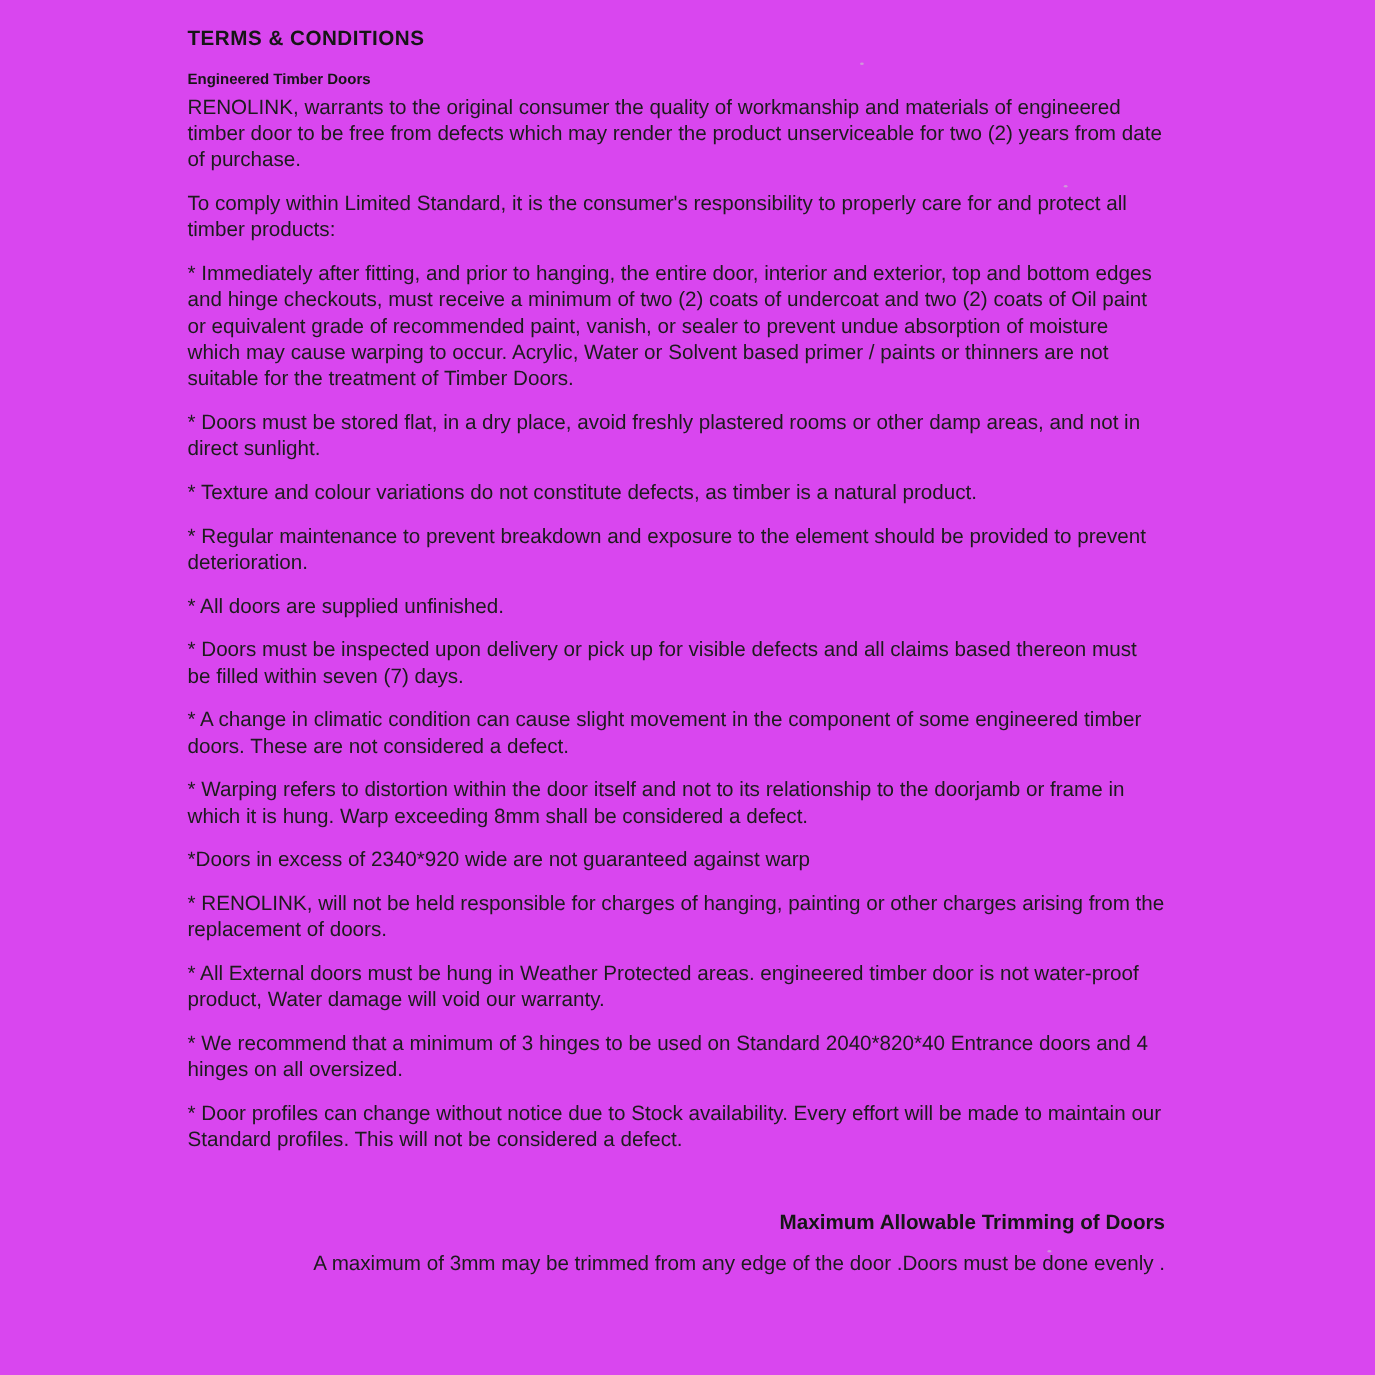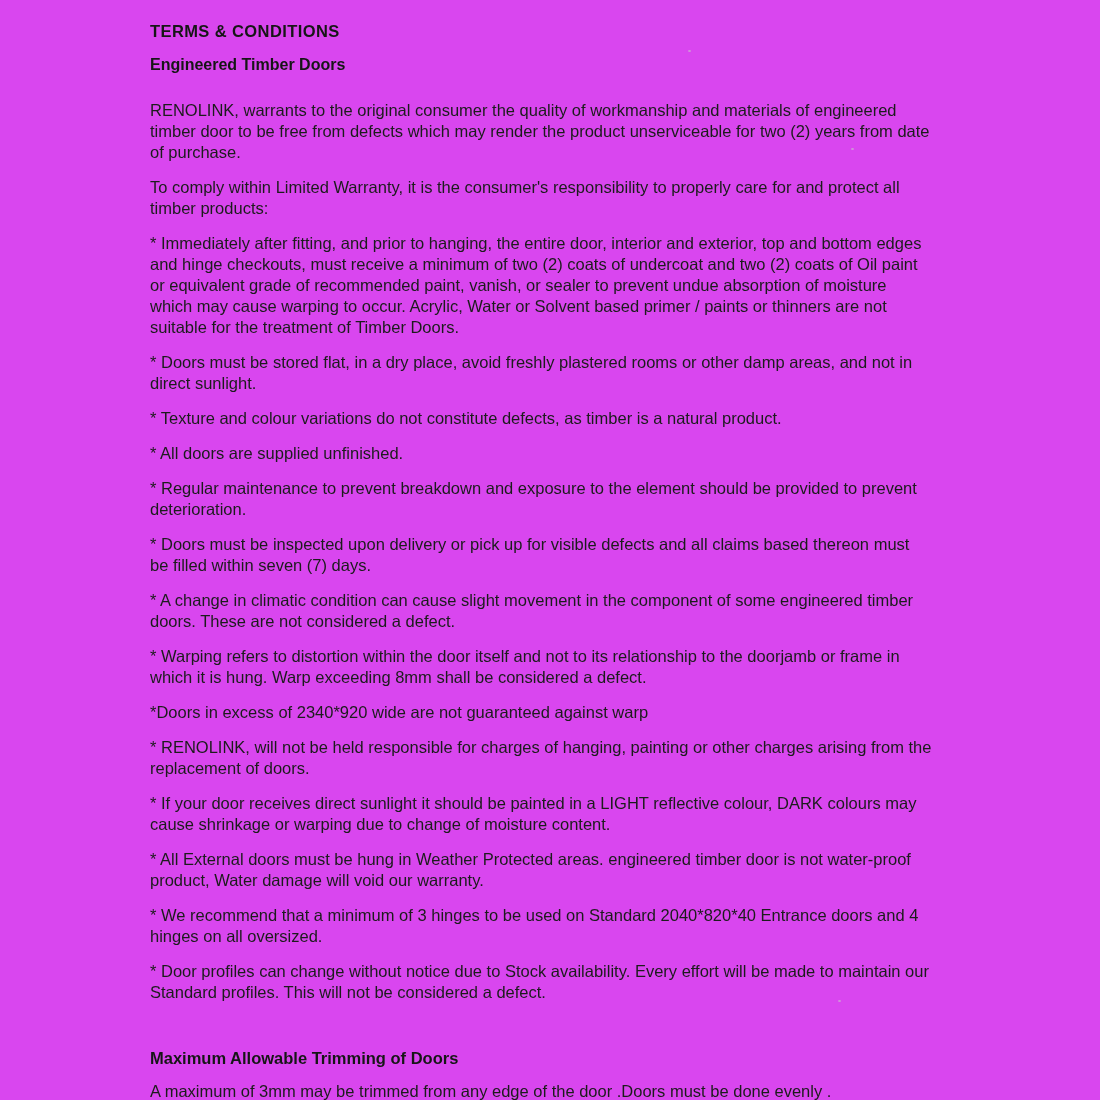--- a/index.html
+++ b/index.html
@@ -27,36 +27,37 @@
 
   .doc-title {
     font-size: 16.5px;
     font-weight: bold;
     letter-spacing: 0.4px;
     color: #161616;
     margin-bottom: 15px;
   }
 
   .doc-subtitle {
-    font-size: 16px;
+    font-size: 12px;
     font-weight: bold;
     color: #161616;
-    margin-bottom: 26px;
+    margin-bottom: 6px;
   }
 
   .para {
     font-size: 16.5px;
     line-height: 21px;
     margin-bottom: 14px;
     color: #1c1c1c;
     text-rendering: optimizeLegibility;
   }
 
   .section2 {
     margin-top: 46px;
+    text-align: right;
   }
 
   .section2-heading {
     font-size: 16.5px;
     font-weight: bold;
     color: #161616;
     margin-bottom: 13px;
   }
 
   .section2-para {
@@ -86,32 +87,31 @@
   <div class="speck s2"></div>
   <div class="speck s3"></div>
 
   <div class="content">
     <div class="doc-title">TERMS &amp; CONDITIONS</div>
 
     <div class="doc-subtitle">Engineered Timber Doors</div>
 
     <div>
         <p class="para">RENOLINK, warrants to the original consumer the quality of workmanship and materials of engineered timber door to be free from defects which may render the product unserviceable for two (2) years from date of purchase.</p>
-        <p class="para">To comply within Limited Warranty, it is the consumer's responsibility to properly care for and protect all timber products:</p>
+        <p class="para">To comply within Limited Standard, it is the consumer's responsibility to properly care for and protect all timber products:</p>
         <p class="para">* Immediately after fitting, and prior to hanging, the entire door, interior and exterior, top and bottom edges and hinge checkouts, must receive a minimum of two (2) coats of undercoat and two (2) coats of Oil paint or equivalent grade of recommended paint, vanish, or sealer to prevent undue absorption of moisture which may cause warping to occur. Acrylic, Water or Solvent based primer / paints or thinners are not suitable for the treatment of Timber Doors.</p>
         <p class="para">* Doors must be stored flat, in a dry place, avoid freshly plastered rooms or other damp areas, and not in direct sunlight.</p>
         <p class="para">* Texture and colour variations do not constitute defects, as timber is a natural product.</p>
+        <p class="para">* Regular maintenance to prevent breakdown and exposure to the element should be provided to prevent deterioration.</p>
         <p class="para">* All doors are supplied unfinished.</p>
-        <p class="para">* Regular maintenance to prevent breakdown and exposure to the element should be provided to prevent deterioration.</p>
         <p class="para">* Doors must be inspected upon delivery or pick up for visible defects and all claims based thereon must be filled within seven (7) days.</p>
         <p class="para">* A change in climatic condition can cause slight movement in the component of some engineered timber doors. These are not considered a defect.</p>
         <p class="para">* Warping refers to distortion within the door itself and not to its relationship to the doorjamb or frame in which it is hung. Warp exceeding 8mm shall be considered a defect.</p>
         <p class="para">*Doors in excess of 2340*920 wide are not guaranteed against warp</p>
         <p class="para">* RENOLINK, will not be held responsible for charges of hanging, painting or other charges arising from the replacement of doors.</p>
-        <p class="para">* If your door receives direct sunlight it should be painted in a LIGHT reflective colour, DARK colours may cause shrinkage or warping due to change of moisture content.</p>
         <p class="para">* All External doors must be hung in Weather Protected areas. engineered timber door is not water-proof product, Water damage will void our warranty.</p>
         <p class="para">* We recommend that a minimum of 3 hinges to be used on Standard 2040*820*40 Entrance doors and 4 hinges on all oversized.</p>
         <p class="para">* Door profiles can change without notice due to Stock availability. Every effort will be made to maintain our Standard profiles. This will not be considered a defect.</p>
       </div>
 
     <div class="section2">
       <div class="section2-heading">Maximum Allowable Trimming of Doors</div>
       <p class="section2-para">A maximum of 3mm may be trimmed from any edge of the door .Doors must be done evenly .</p>
     </div>
   </div>

